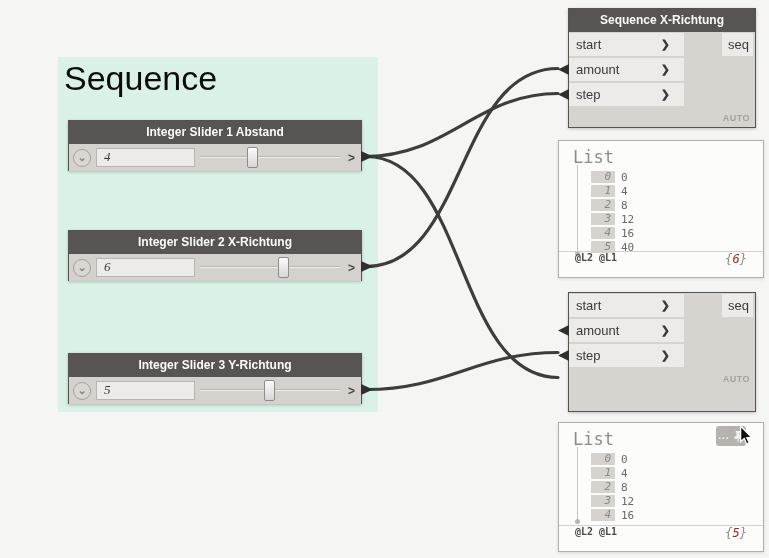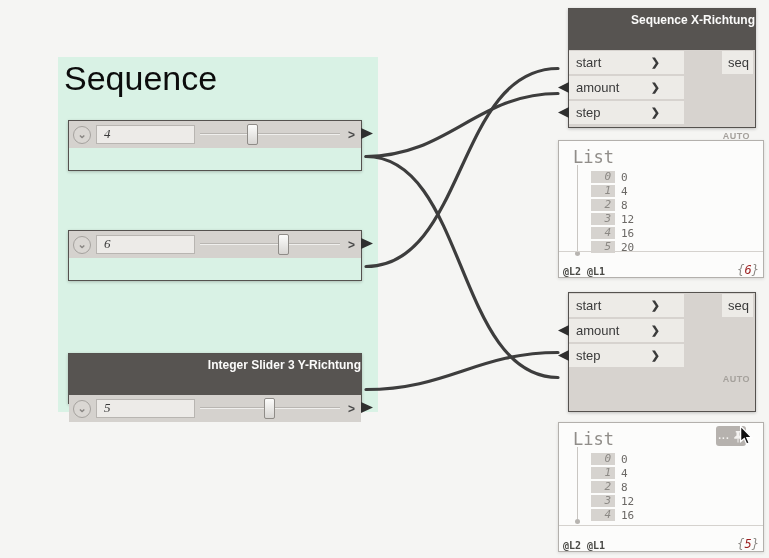--- a/index.html
+++ b/index.html
@@ -16,21 +16,21 @@
     background:#d9f2e5; z-index:0;
   }
   .group-title {
     padding:2px 0 0 6px; font-size:34px; font-weight:300; color:#0c0c0c;
   }
   
   .node { position:absolute; z-index:2; border:1px solid #55524f;
           box-shadow:0 1px 3px rgba(0,0,0,.22); }
   .node-header {
     background:#575451; color:#fbfbfa; font-size:12px; font-weight:bold;
-    text-align:right; height:41px; line-height:23px; white-space:nowrap;
+    text-align:center; height:23px; line-height:23px; white-space:nowrap;
   }
   
   .slider-node { left:68px; width:294px; height:51px; }
   .slider-node.s1 { top:120px; } .slider-node.s2 { top:230px; } .slider-node.s3 { top:353px; }
   .slider-body {
     background:#d5d2ce; height:27px; display:flex; align-items:center;
     padding:0 3px 0 4px; position:relative;
   }
   .collapse-btn {
     width:18px; height:18px; border:1px solid #a5a29e; border-radius:50%;
@@ -60,21 +60,21 @@
     position:absolute; right:-12px; top:7px; width:12px; height:11px;
     background:#2f2f2f; clip-path:polygon(0 0,100% 50%,0 100%);
   }
   
   .seq-node { left:568px; width:188px; height:120px; background:#d7d3cf; }
   .seq-node.q1 { top:8px; } .seq-node.q2 { top:292px; }
   .seq-ports { position:relative; padding-top:1px; }
   .port-row {
     width:115px; height:23px; background:#edebe7; margin-bottom:2px;
     display:flex; align-items:center; justify-content:space-between;
-    padding:0 24px 0 7px; position:relative;
+    padding:0 14px 0 7px; position:relative;
   }
   .port-label { font-size:13px; color:#3a3a3a; }
   .port-chevron { font-size:11px; font-weight:bold; color:#3a3a3a; }
   .nub-in {
     position:absolute; left:-11px; top:6px; width:11px; height:11px;
     background:#2f2f2f; clip-path:polygon(100% 0,100% 100%,0 50%);
   }
   .out-box {
     position:absolute; right:2px; top:1px; width:31px; height:23px;
     background:#edebe7; display:flex; align-items:center; justify-content:flex-end;
@@ -102,22 +102,22 @@
   .watch-rows { margin:3px 0 0 18px; }
   .watch-row { height:14px; display:flex; align-items:center; }
   .idx-badge {
     width:24px; height:12px; background:#d6d3cf; color:#8c8985;
     font-size:11px; font-style:italic; text-align:right; padding-right:4px;
     margin-right:6px; line-height:12px;
   }
   .row-value { font-size:11px; color:#6b6865; }
   .watch-footer {
     position:absolute; left:0; right:0; bottom:0; height:26px;
-    border-top:1px solid #d5d2ce; display:flex; align-items:flex-end;
-    justify-content:space-between; padding:0 4px;
+    border-top:1px solid #d5d2ce; display:flex; align-items:flex-start;
+    justify-content:space-between; padding:0 16px;
     font-family:"DejaVu Sans Mono", monospace;
   }
   .levels { font-size:10px; font-weight:bold; color:#4a4a46; }
   .count { font-size:12px; font-style:italic; color:#8c8985; }
   .count b { color:#9c1f1f; font-weight:normal; }
   .pin-btn {
     position:absolute; top:3px; right:17px; width:30px; height:20px;
     background:#b6b2ae; border-radius:3px; display:flex; align-items:center;
     justify-content:center; gap:2px; z-index:3;
   }
@@ -137,33 +137,35 @@
 <svg id="wires" width="769" height="558">
   <g stroke="#3d3d3d" stroke-width="3.2" fill="none" stroke-linecap="round">
     <path d="M 366 156.5 C 448 156.5 477 93.5 558 93.5"></path>
     <path d="M 366 156.5 C 466 156.5 456 377.5 558 377.5"></path>
     <path d="M 366 266.5 C 466 266.5 456 68.5 558 68.5"></path>
     <path d="M 366 389.5 C 448 389.5 477 352.5 558 352.5"></path>
   </g>
 </svg>
 
 <div class="node slider-node s1">
+  <div class="node-header">Integer Slider 1 Abstand</div>
   <div class="slider-body">
     <div class="collapse-btn">⌄</div>
     <div class="value-field">4</div>
     <div class="track-wrap">
       <div class="track"></div>
       <div class="handle"></div>
     </div>
     <div class="out-chevron">&gt;</div>
     <div class="nub-out"></div>
   </div>
 </div>
 
 <div class="node slider-node s2">
+  <div class="node-header">Integer Slider 2 X-Richtung</div>
   <div class="slider-body">
     <div class="collapse-btn">⌄</div>
     <div class="value-field">6</div>
     <div class="track-wrap">
       <div class="track"></div>
       <div class="handle"></div>
     </div>
     <div class="out-chevron">&gt;</div>
     <div class="nub-out"></div>
   </div>
@@ -251,21 +253,21 @@
       <div class="watch-row">
         <span class="idx-badge">3</span>
         <span class="row-value">12</span>
       </div>
       <div class="watch-row">
         <span class="idx-badge">4</span>
         <span class="row-value">16</span>
       </div>
       <div class="watch-row">
         <span class="idx-badge">5</span>
-        <span class="row-value">20</span>
+        <span class="row-value">40</span>
       </div>
     </div>
   </div>
   <div class="watch-footer">
     <span class="levels">@L2 @L1</span>
     <span class="count"><span>{</span><b>6</b><span>}</span></span>
   </div>
 </div>
 
 <div class="watch-node w2">

